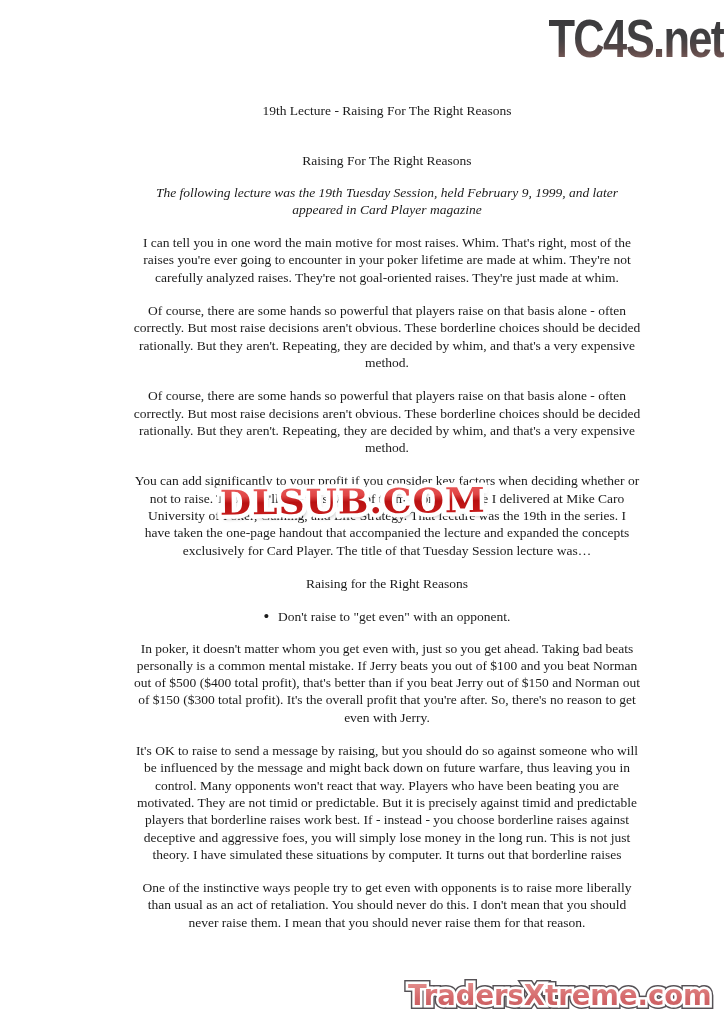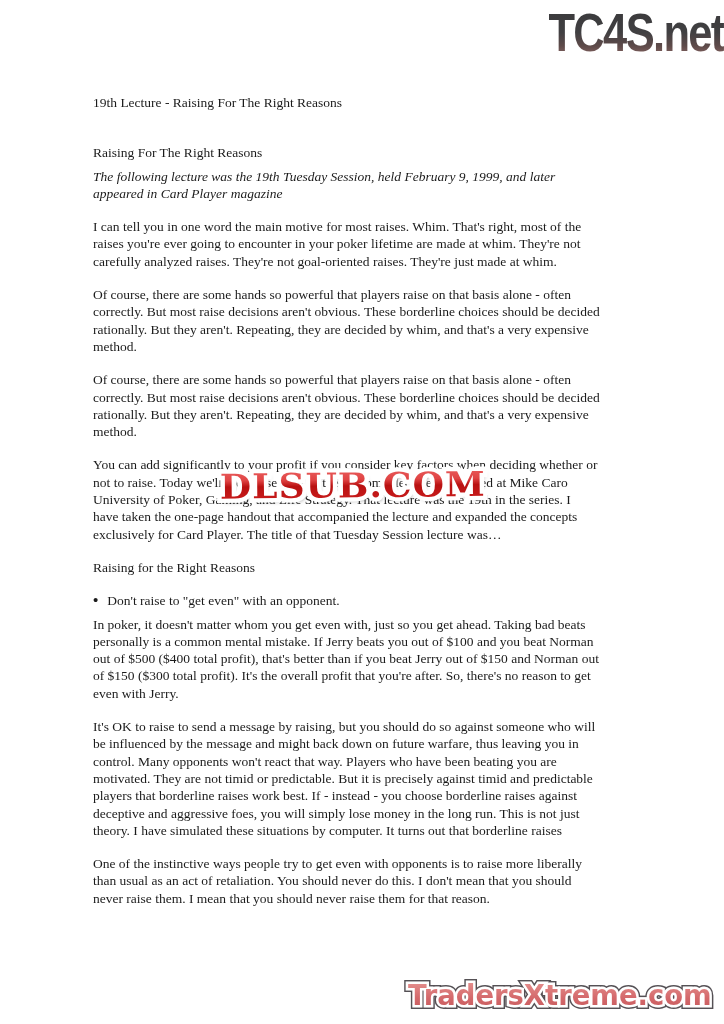--- a/index.html
+++ b/index.html
@@ -13,36 +13,36 @@
     line-height: 17.3px;
     color: #1b1b1b;
   }
 
   
   .content {
     position: absolute;
     left: 87px; top: 88px;
     width: 600px;
   }
-  .content p { margin: 6px; }
+  .content p { margin: 14px; text-align: center; }
   .para { white-space: pre; }
   .gap  { margin-top: 16px !important; }
   .gap-title { margin-top: 33px !important; }
   .bold { font-weight: normal; }
   .italic { font-style: italic; }
   .bullet-line .bullet {
     font-weight: bold;
     font-size: 15px;
     margin-right: 9px;
   }
 
   
   .tc4s {
     position: absolute;
-    top: 6px; right: 0px;
+    top: 12px; right: 0px;
     line-height: 1;
     filter: blur(0.3px);
   }
   .tc4s-text {
     display: inline-block;
     font-family: "Liberation Sans", sans-serif;
     font-weight: bold;
     font-size: 53px;
     letter-spacing: -2px;
     transform: scaleX(0.82) scaleY(1.0);

